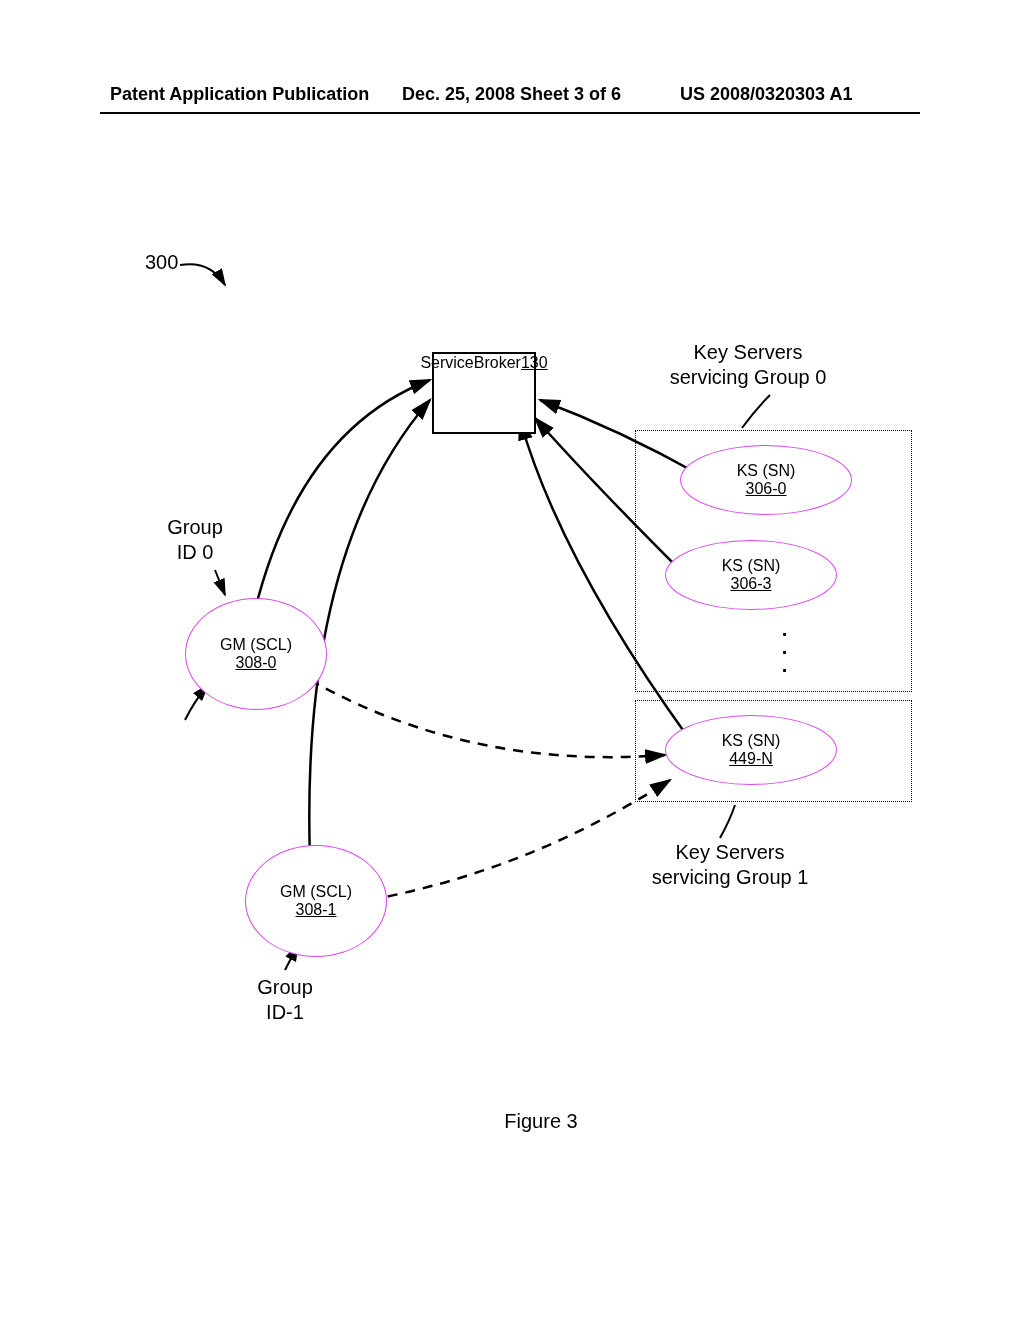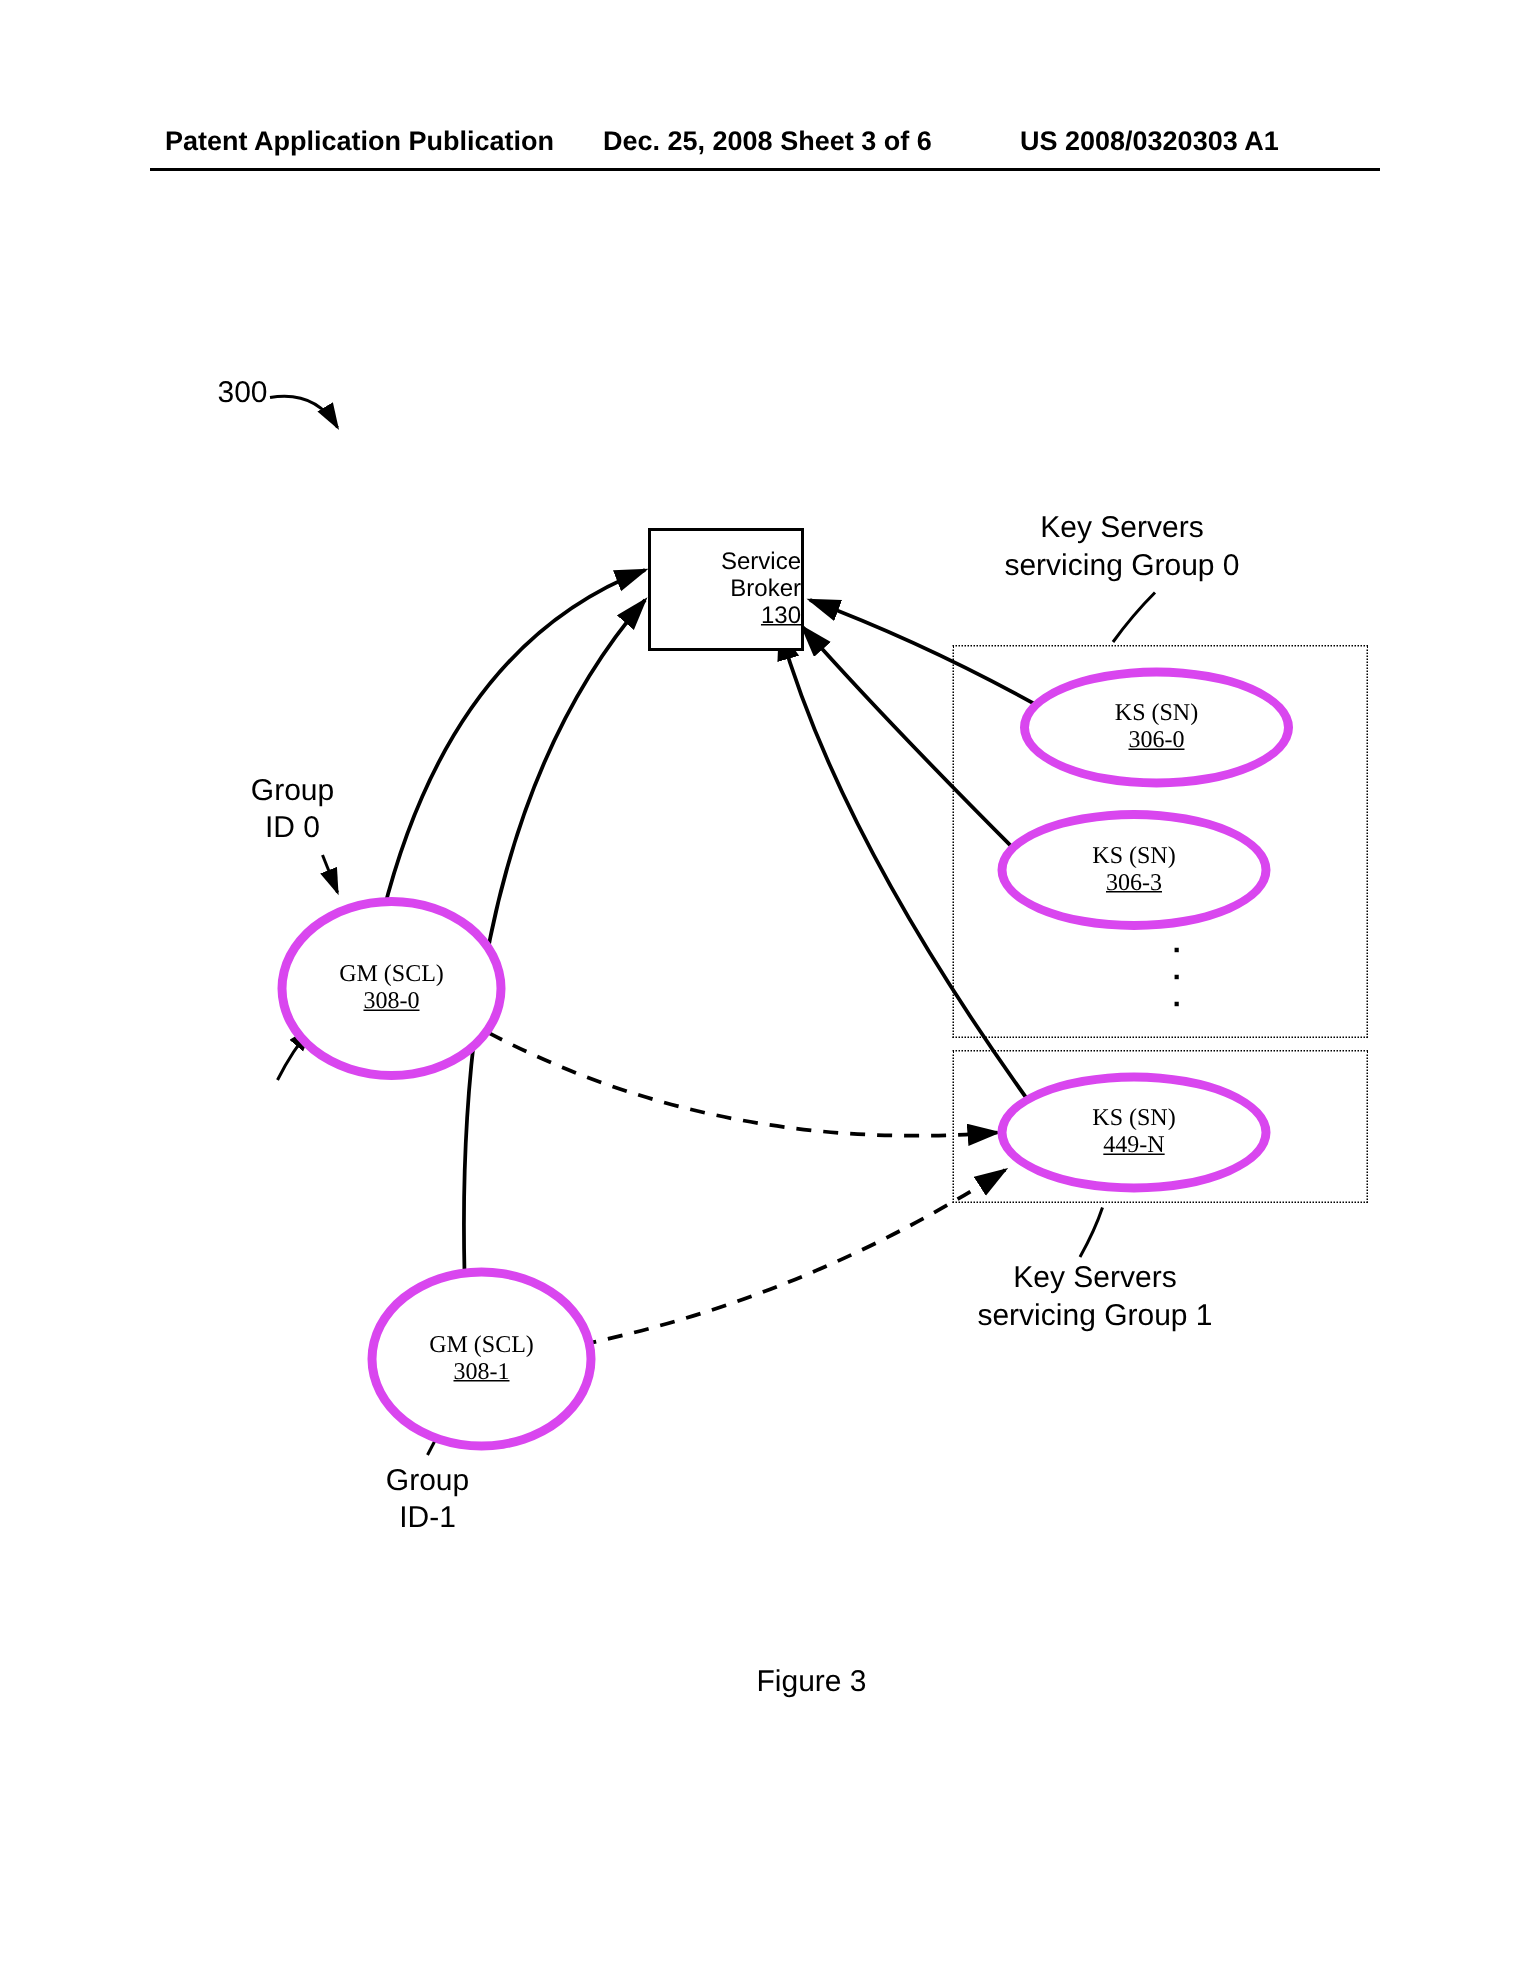--- a/index.html
+++ b/index.html
@@ -38,34 +38,33 @@
 
   
   .txt { position: absolute; font-size: 20px; line-height: 1.25; text-align: center; }
 
   
   .rect {
     position: absolute;
     border: 2px solid #000;
     text-align: right;
     display: flex;
-    flex-direction: column;
+    flex-direction: row;
     justify-content: center;
     background: #fff;
   }
   .ellipse {
     position: absolute;
-    border: 6px solid #d946ef;
+    border: 1px solid #d946ef;
     border-radius: 50%;
     text-align: center;
     display: flex;
     flex-direction: column;
     justify-content: center;
     background: #fff;
-    font-family: Liberation Serif, serif;
   }
   .under { text-decoration: underline; }
 
   .dotted-box {
     position: absolute;
     border: 1px dotted #000;
   }
 
   svg.overlay {
     position: absolute;

